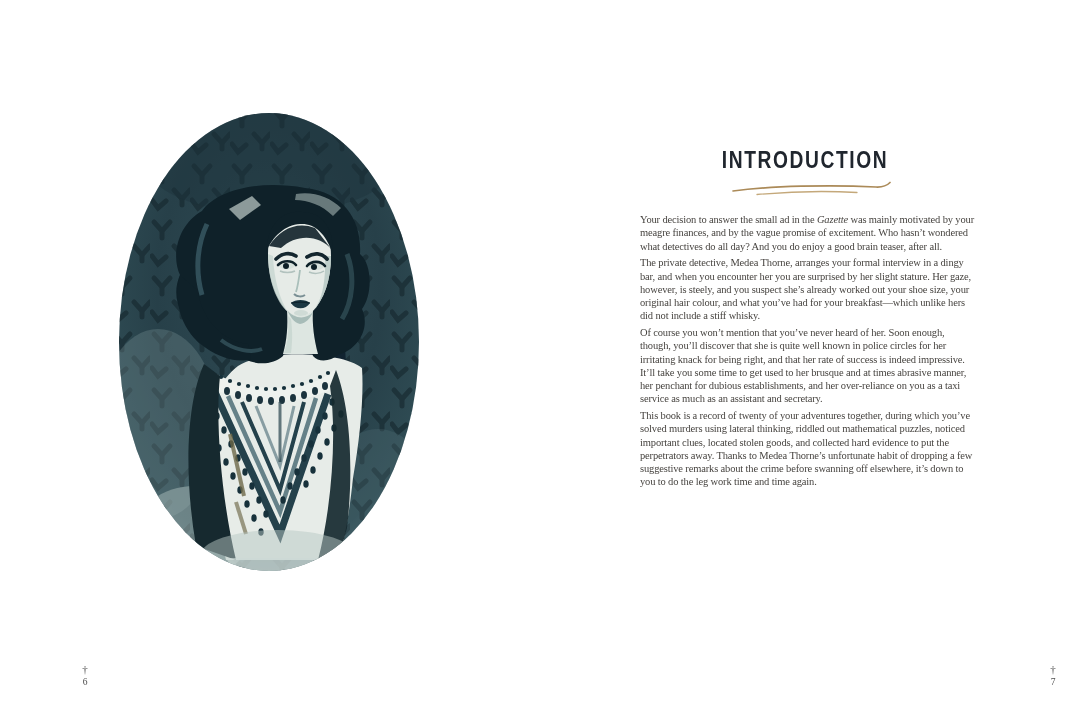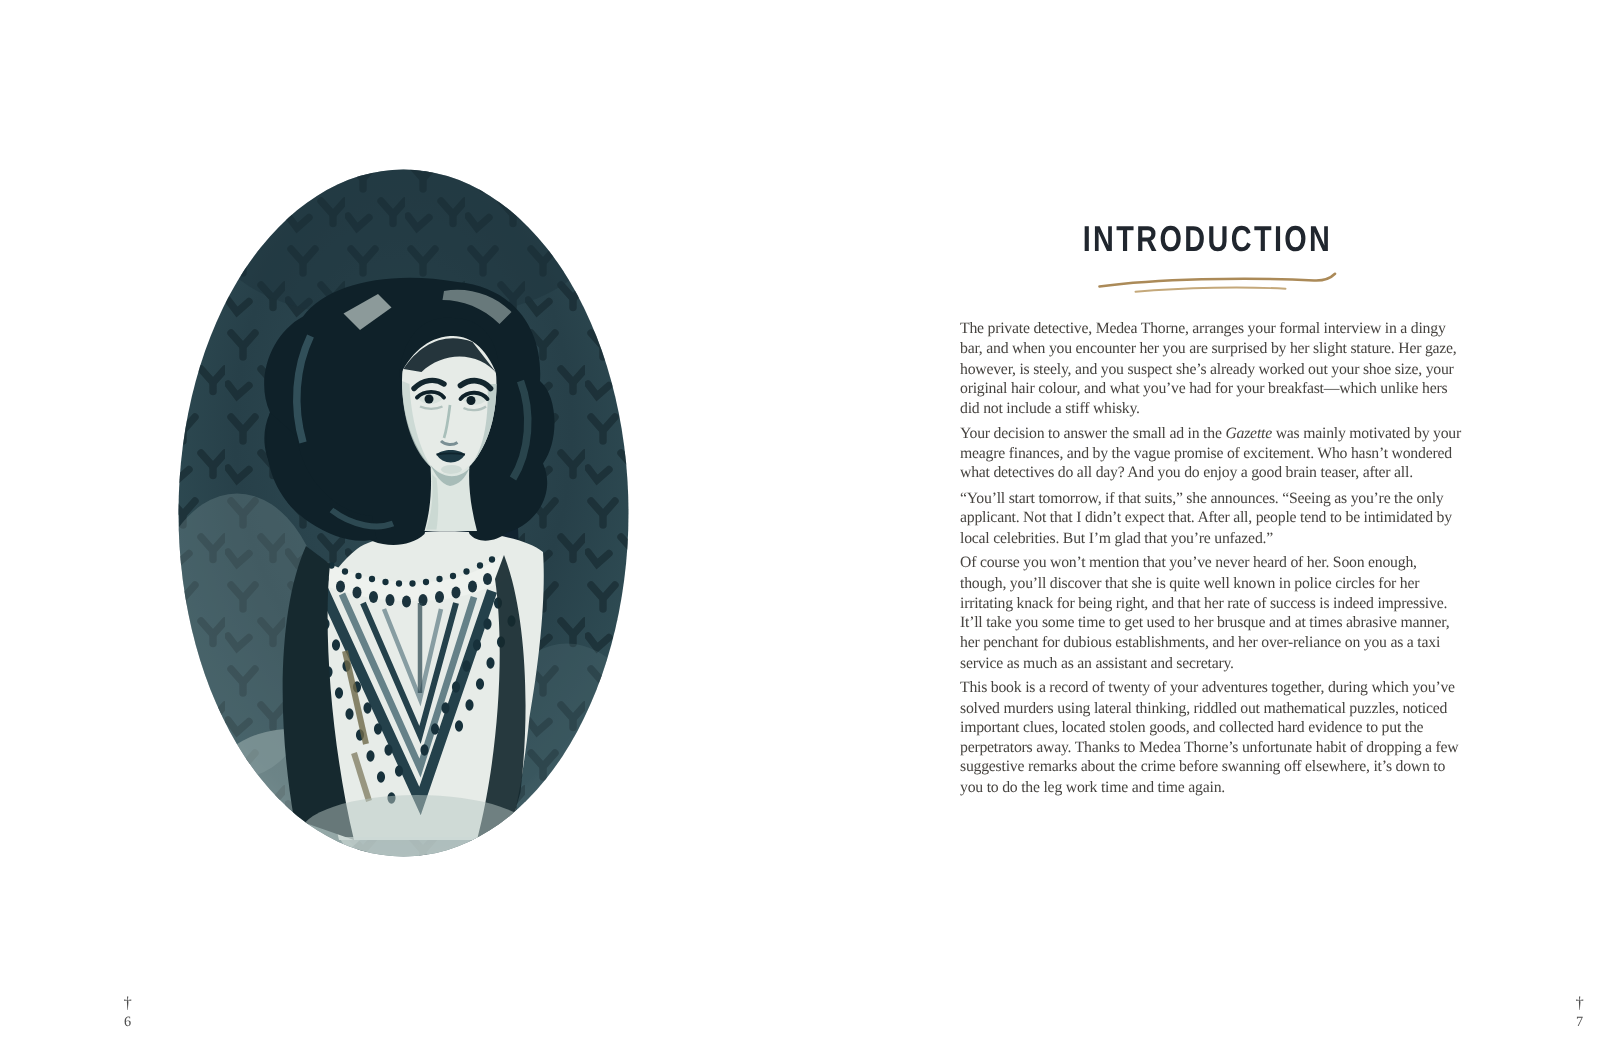--- a/index.html
+++ b/index.html
@@ -252,23 +252,22 @@
 
   <div class="page page-right">
     <h1 class="chapter-title">INTRODUCTION</h1>
 
     <svg class="flourish" viewBox="0 0 330 22" aria-hidden="true">
       <path d="M93,12 C130,7 190,5.5 236,8 C242,8.3 247,6.5 250,3.5" stroke="#ab8a58" stroke-width="1.7" fill="none" stroke-linecap="round"></path>
       <path d="M117,15.5 C150,12.5 190,12 217,13.5" stroke="#c4a87a" stroke-width="1.3" fill="none" stroke-linecap="round"></path>
     </svg>
 
     <div class="text-block">
+      <p class="para"><span>Your decision to answer the small ad in the </span><em>Gazette</em><span> was mainly motivated by your meagre finances, and by the vague promise of excitement. Who hasn’t wondered what detectives do all day? And you do enjoy a good brain teaser, after all.</span></p>
       <p class="para">The private detective, Medea Thorne, arranges your formal interview in a dingy bar, and when you encounter her you are surprised by her slight stature. Her gaze, however, is steely, and you suspect she’s already worked out your shoe size, your original hair colour, and what you’ve had for your breakfast—which unlike hers did not include a stiff whisky.</p>
-      <p class="para"><span>Your decision to answer the small ad in the </span><em>Gazette</em><span> was mainly motivated by your meagre finances, and by the vague promise of excitement. Who hasn’t wondered what detectives do all day? And you do enjoy a good brain teaser, after all.</span></p>
-      <p class="para">“You’ll start tomorrow, if that suits,” she announces. “Seeing as you’re the only applicant. Not that I didn’t expect that. After all, people tend to be intimidated by local celebrities. But I’m glad that you’re unfazed.”</p>
       <p class="para">Of course you won’t mention that you’ve never heard of her. Soon enough, though, you’ll discover that she is quite well known in police circles for her irritating knack for being right, and that her rate of success is indeed impressive. It’ll take you some time to get used to her brusque and at times abrasive manner, her penchant for dubious establishments, and her over-reliance on you as a taxi service as much as an assistant and secretary.</p>
       <p class="para">This book is a record of twenty of your adventures together, during which you’ve solved murders using lateral thinking, riddled out mathematical puzzles, noticed important clues, located stolen goods, and collected hard evidence to put the perpetrators away. Thanks to Medea Thorne’s unfortunate habit of dropping a few suggestive remarks about the crime before swanning off elsewhere, it’s down to you to do the leg work time and time again.</p>
     </div>
 
     <div class="footer footer-right">
       <div class="dagger">†</div>
       <div class="pageno">7</div>
     </div>
   </div>
 

